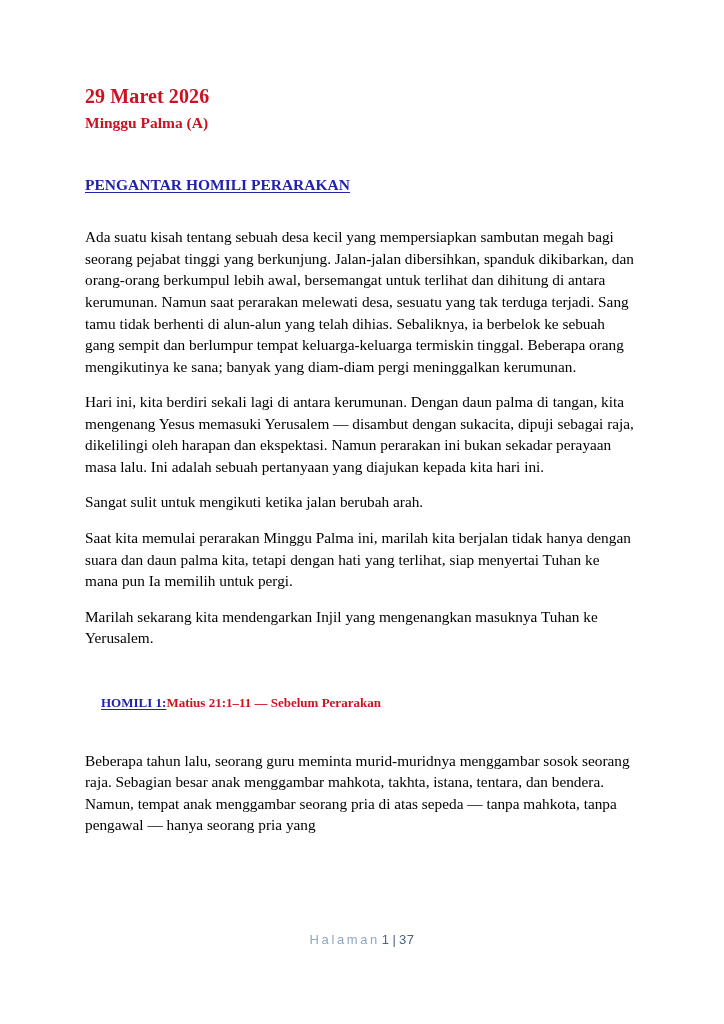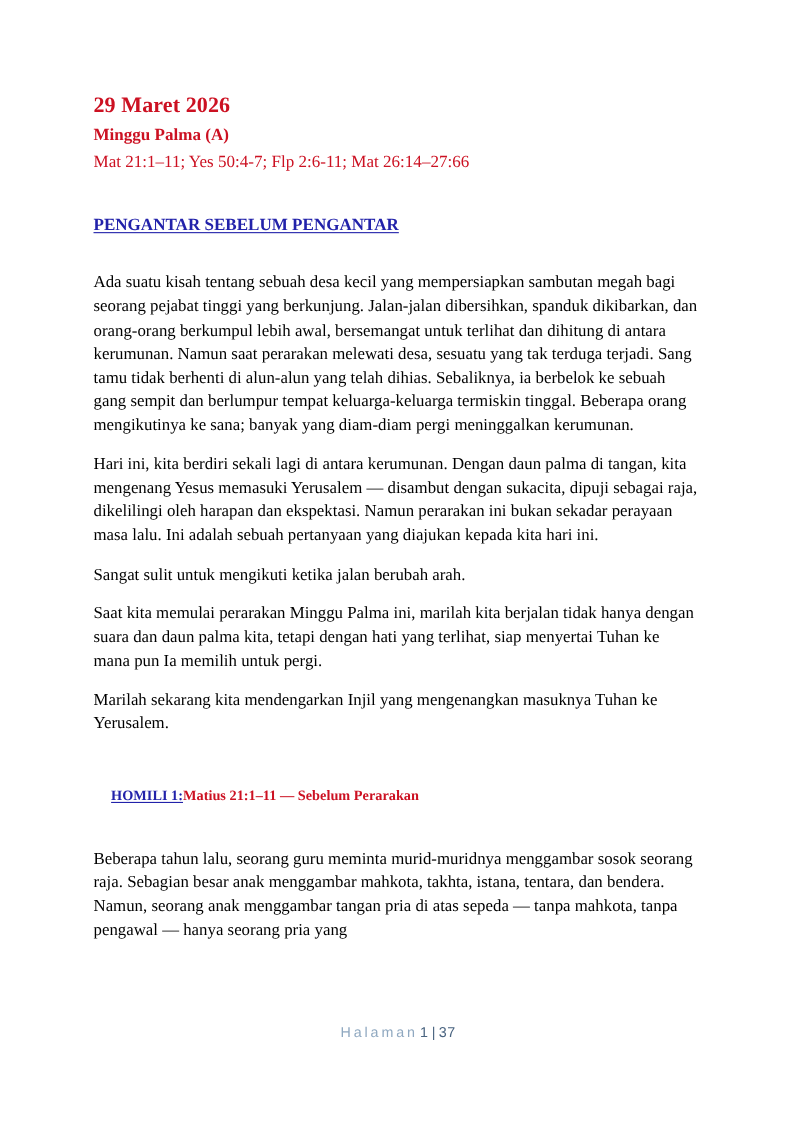--- a/index.html
+++ b/index.html
@@ -125,40 +125,39 @@
 <body>
 
 <div class="page">
 
   <div class="content">
 
     <h1 class="doc-date">29 Maret 2026</h1>
 
     <div class="doc-occasion">Minggu Palma (A)</div>
 
-    <div class="doc-readings">Mat 21:1–11; Yes 50:4-7; Flp 2:6-11; Mat 26:14–27:66</div>
 
     <div>
-      <h2 class="section-heading">PENGANTAR SEBELUM PENGANTAR</h2>
+      <h2 class="section-heading">PENGANTAR HOMILI PERARAKAN</h2>
     </div>
 
     <div class="body-block">
       <p class="body-text">Ada suatu kisah tentang sebuah desa kecil yang mempersiapkan sambutan megah bagi seorang pejabat tinggi yang berkunjung. Jalan-jalan dibersihkan, spanduk dikibarkan, dan orang-orang berkumpul lebih awal, bersemangat untuk terlihat dan dihitung di antara kerumunan. Namun saat perarakan melewati desa, sesuatu yang tak terduga terjadi. Sang tamu tidak berhenti di alun-alun yang telah dihias. Sebaliknya, ia berbelok ke sebuah gang sempit dan berlumpur tempat keluarga-keluarga termiskin tinggal. Beberapa orang mengikutinya ke sana; banyak yang diam-diam pergi meninggalkan kerumunan.</p>
       <p class="body-text">Hari ini, kita berdiri sekali lagi di antara kerumunan. Dengan daun palma di tangan, kita mengenang Yesus memasuki Yerusalem — disambut dengan sukacita, dipuji sebagai raja, dikelilingi oleh harapan dan ekspektasi. Namun perarakan ini bukan sekadar perayaan masa lalu. Ini adalah sebuah pertanyaan yang diajukan kepada kita hari ini.</p>
       <p class="body-text">Sangat sulit untuk mengikuti ketika jalan berubah arah.</p>
       <p class="body-text">Saat kita memulai perarakan Minggu Palma ini, marilah kita berjalan tidak hanya dengan suara dan daun palma kita, tetapi dengan hati yang terlihat, siap menyertai Tuhan ke mana pun Ia memilih untuk pergi.</p>
       <p class="body-text">Marilah sekarang kita mendengarkan Injil yang mengenangkan masuknya Tuhan ke Yerusalem.</p>
     </div>
 
     <div class="homili-heading">
       <span class="homili-label">HOMILI 1:</span><span class="homili-ref">Matius 21:1–11 — Sebelum Perarakan</span>
     </div>
 
     <div class="homili-body">
-      <p class="body-text">Beberapa tahun lalu, seorang guru meminta murid-muridnya menggambar sosok seorang raja. Sebagian besar anak menggambar mahkota, takhta, istana, tentara, dan bendera. Namun, seorang anak menggambar tangan pria di atas sepeda — tanpa mahkota, tanpa pengawal — hanya seorang pria yang</p>
+      <p class="body-text">Beberapa tahun lalu, seorang guru meminta murid-muridnya menggambar sosok seorang raja. Sebagian besar anak menggambar mahkota, takhta, istana, tentara, dan bendera. Namun, tempat anak menggambar seorang pria di atas sepeda — tanpa mahkota, tanpa pengawal — hanya seorang pria yang</p>
     </div>
 
   </div>
 
   <div class="footer">
     <span class="footer-inner">
       <span class="footer-word">Halaman</span><span class="footer-num">1</span><span class="footer-sep">|</span><span class="footer-total">37</span>
     </span>
   </div>
 

